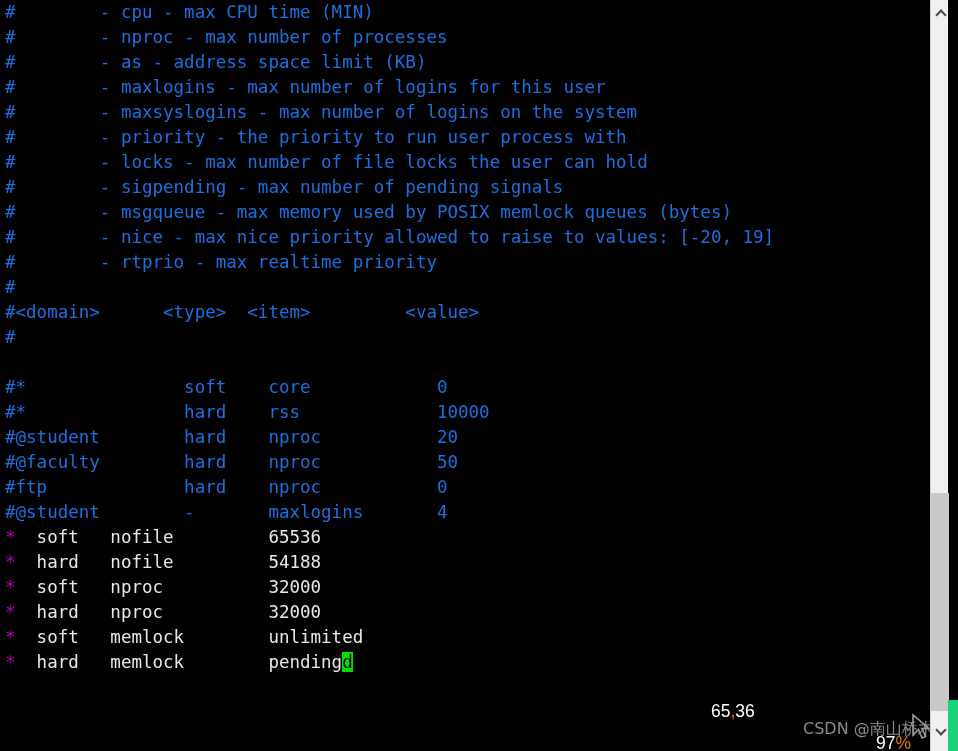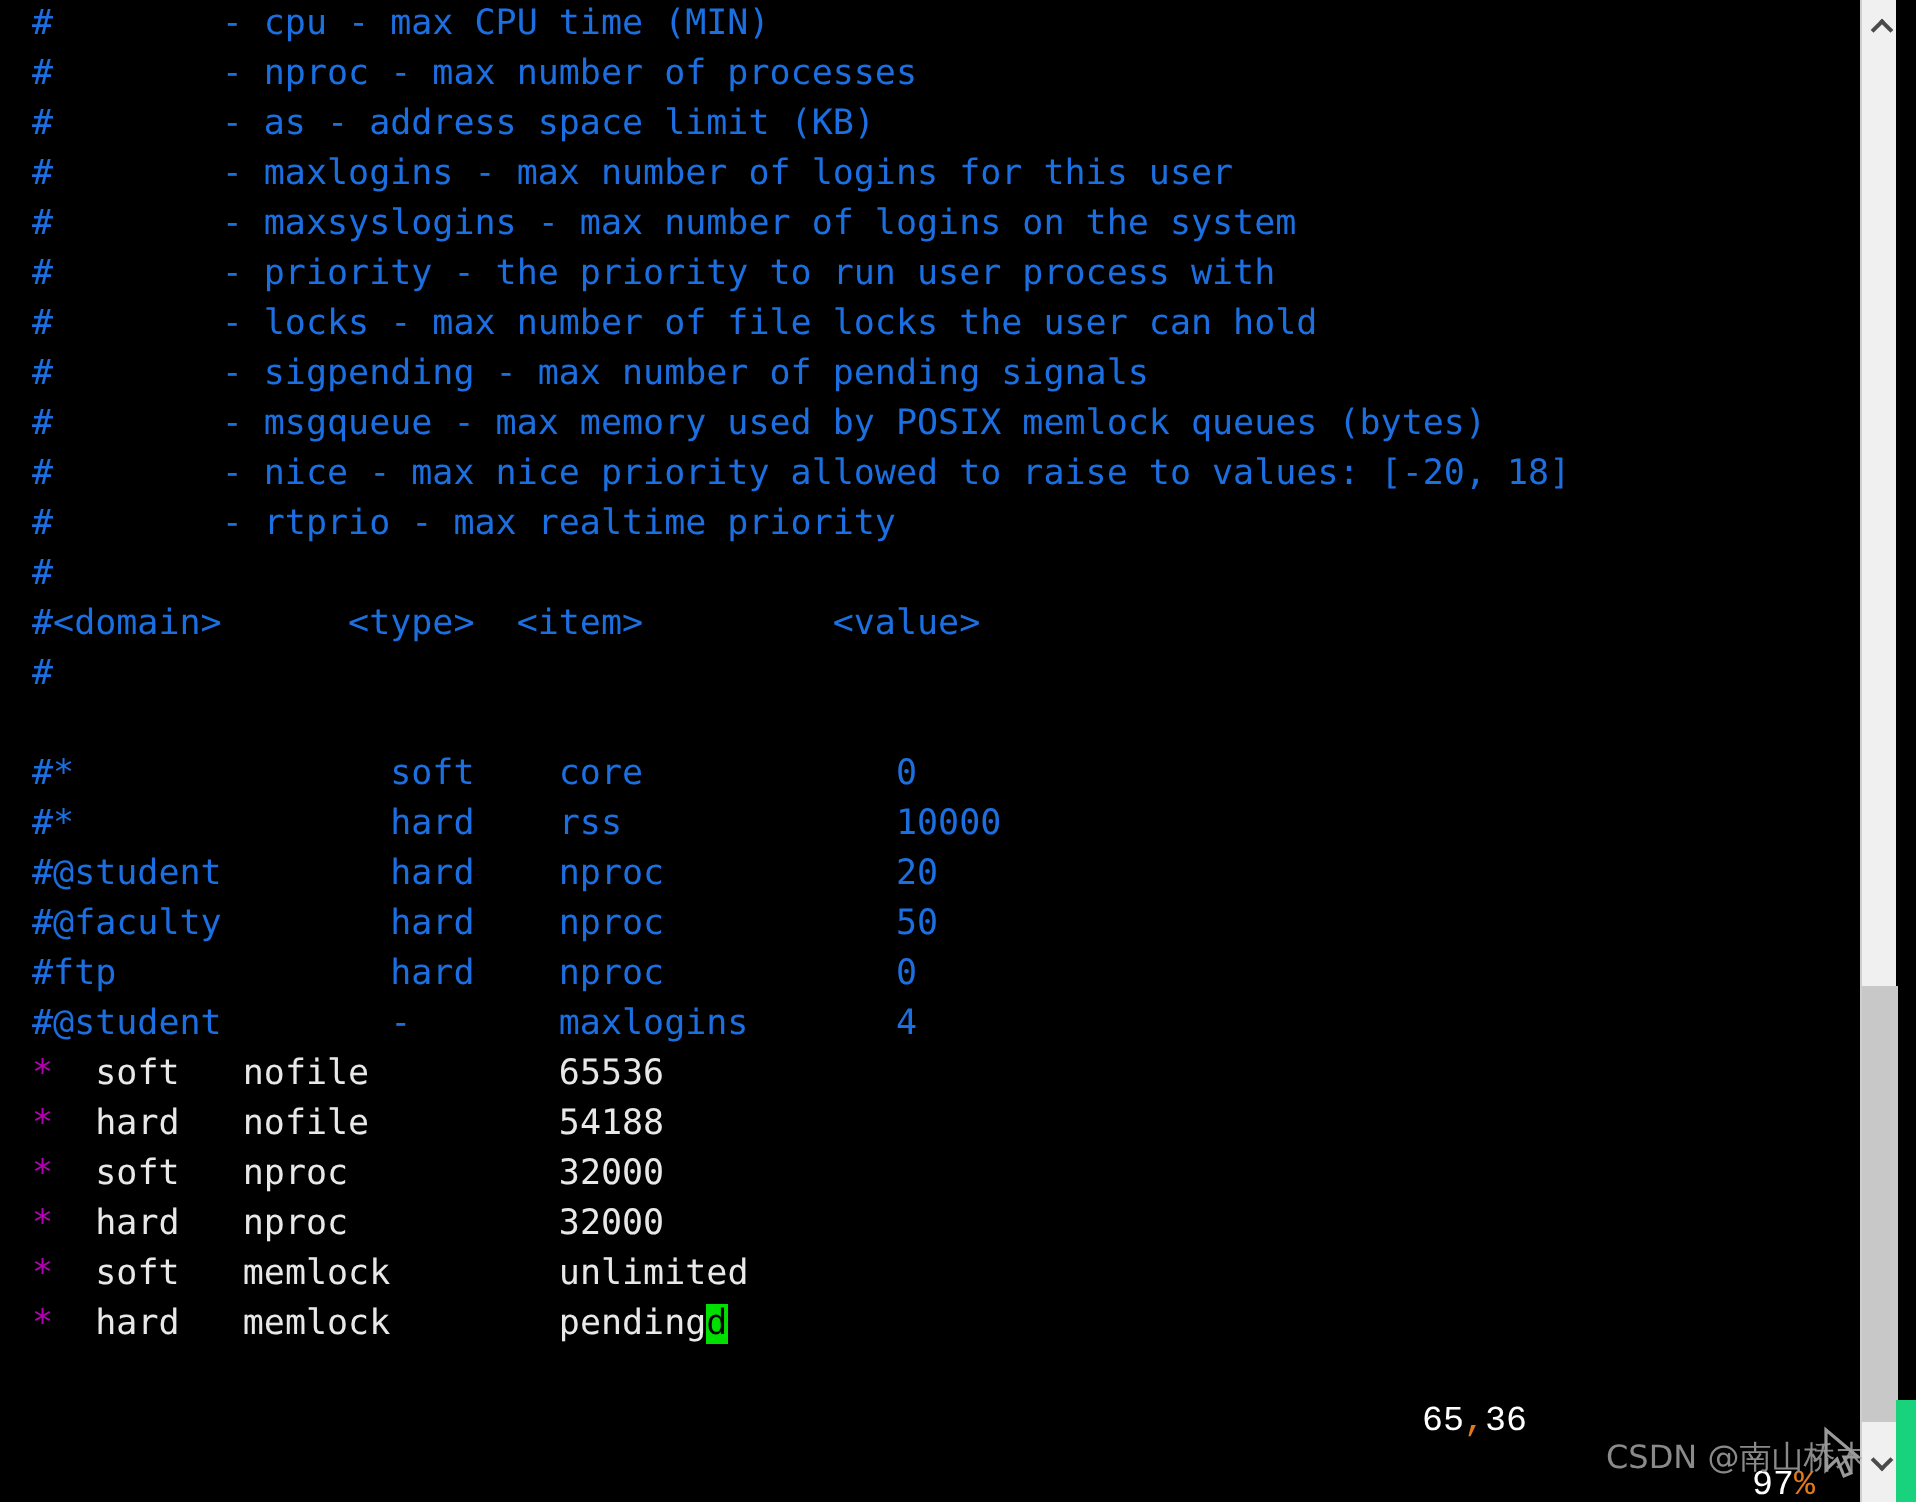--- a/index.html
+++ b/index.html
@@ -18,21 +18,21 @@
     position: relative;
     width: 958px;
     height: 751px;
     background: #000000;
     overflow: hidden;
   }
 
   
   #terminal {
     position: absolute;
-    left: 16px;
+    left: 5px;
     top: 0;
     width: 930px;
     height: 751px;
     background: #000000;
     overflow: hidden;
   }
 
   .line {
     position: relative;
     height: 25px;
@@ -54,21 +54,21 @@
   #statusline {
     position: absolute;
     left: 0;
     bottom: 27px;
     width: 930px;
     height: 25px;
     line-height: 25px;
     font-size: 17.5px;
     white-space: pre;
     color: #E8E8E8;
-    font-family: Liberation Mono, monospace;
+    font-family: Liberation Sans, sans-serif;
   }
   #ruler-pos {
     position: absolute;
     left: 711px;
     top: 0;
   }
   #ruler-pct {
     position: absolute;
     left: 876px;
     top: 0;
@@ -167,21 +167,21 @@
   <div id="terminal">
       <div class="line"><span class="seg c-comment">#        - cpu - max CPU time (MIN)</span></div>
       <div class="line"><span class="seg c-comment">#        - nproc - max number of processes</span></div>
       <div class="line"><span class="seg c-comment">#        - as - address space limit (KB)</span></div>
       <div class="line"><span class="seg c-comment">#        - maxlogins - max number of logins for this user</span></div>
       <div class="line"><span class="seg c-comment">#        - maxsyslogins - max number of logins on the system</span></div>
       <div class="line"><span class="seg c-comment">#        - priority - the priority to run user process with</span></div>
       <div class="line"><span class="seg c-comment">#        - locks - max number of file locks the user can hold</span></div>
       <div class="line"><span class="seg c-comment">#        - sigpending - max number of pending signals</span></div>
       <div class="line"><span class="seg c-comment">#        - msgqueue - max memory used by POSIX memlock queues (bytes)</span></div>
-      <div class="line"><span class="seg c-comment">#        - nice - max nice priority allowed to raise to values: [-20, 18]</span></div>
+      <div class="line"><span class="seg c-comment">#        - nice - max nice priority allowed to raise to values: [-20, 19]</span></div>
       <div class="line"><span class="seg c-comment">#        - rtprio - max realtime priority</span></div>
       <div class="line"><span class="seg c-comment">#</span></div>
       <div class="line"><span class="seg c-comment">#&lt;domain&gt;      &lt;type&gt;  &lt;item&gt;         &lt;value&gt;</span></div>
       <div class="line"><span class="seg c-comment">#</span></div>
       <div class="line"><span class="seg c-text"> </span></div>
       <div class="line"><span class="seg c-comment">#*               soft    core            0</span></div>
       <div class="line"><span class="seg c-comment">#*               hard    rss             10000</span></div>
       <div class="line"><span class="seg c-comment">#@student        hard    nproc           20</span></div>
       <div class="line"><span class="seg c-comment">#@faculty        hard    nproc           50</span></div>
       <div class="line"><span class="seg c-comment">#ftp             hard    nproc           0</span></div>

